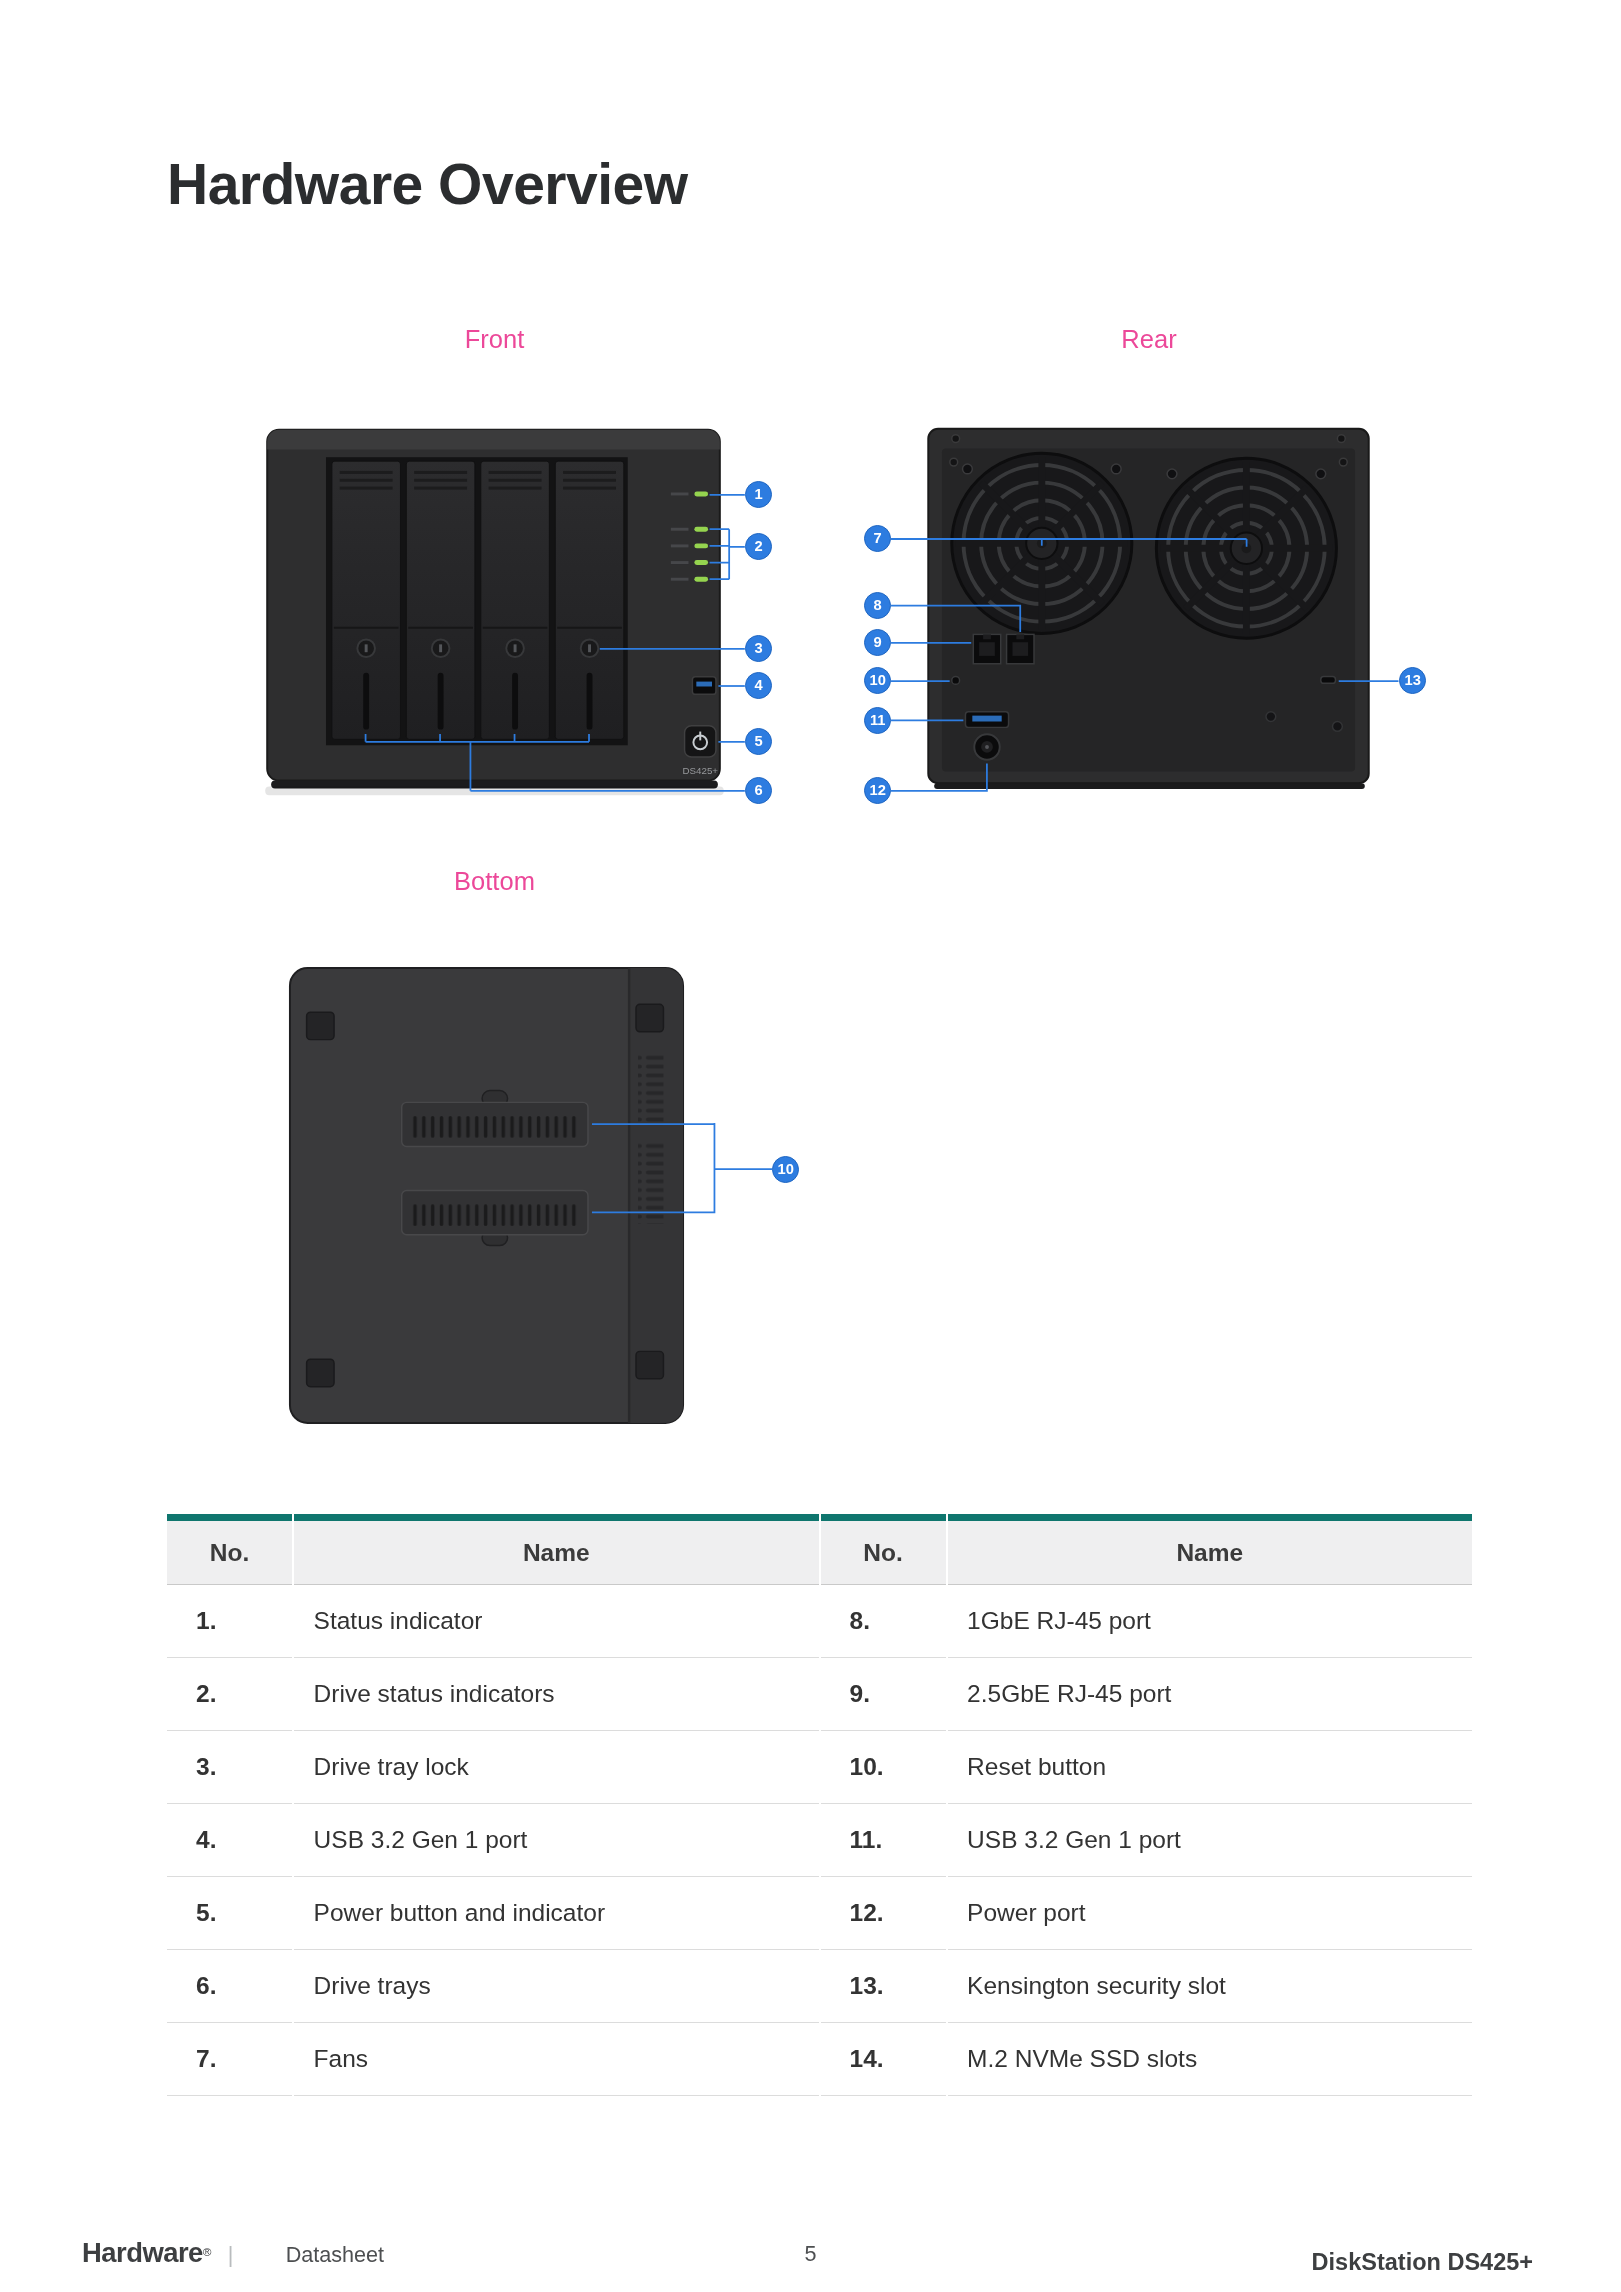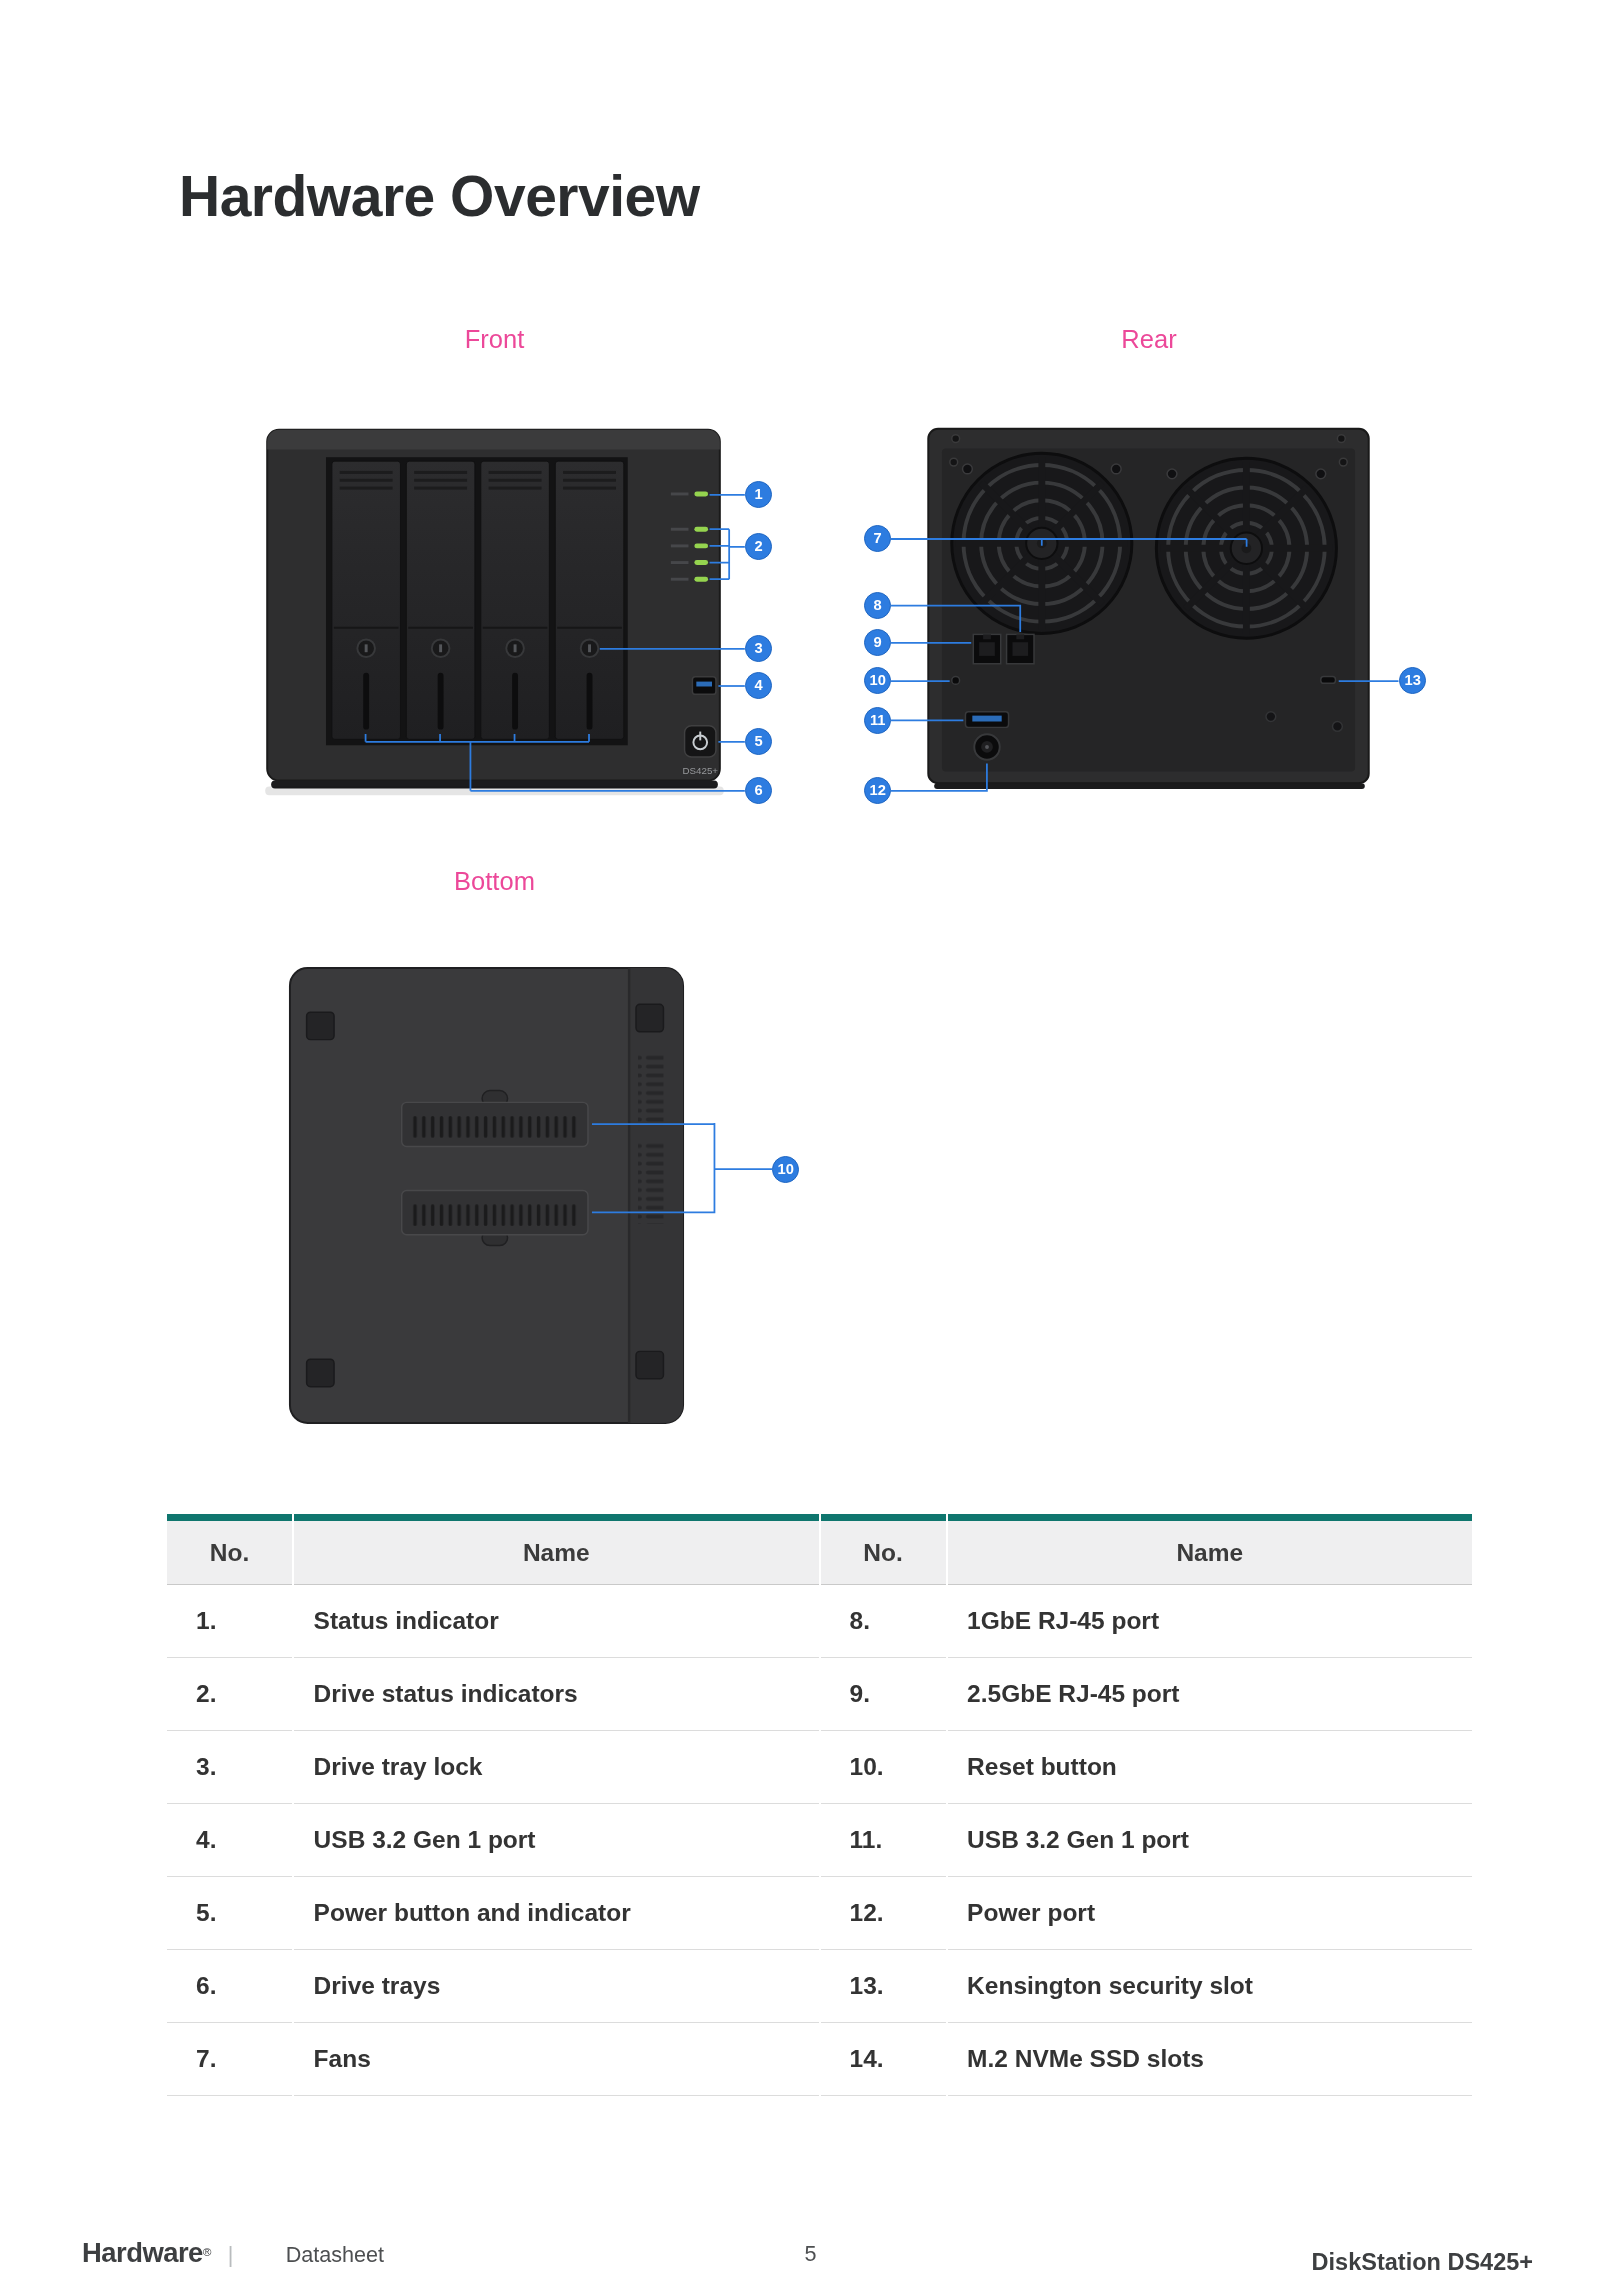--- a/index.html
+++ b/index.html
@@ -3,21 +3,21 @@
 <meta charset="utf-8">
 <style>
   html,body{margin:0;padding:0;}
   body{
     width:1621px;height:2293px;background:#ffffff;position:relative;
     font-family:"Liberation Sans", sans-serif;color:#333;overflow:hidden;
   }
   .page{position:absolute;inset:0;}
   .page-title{
     position:absolute;left:163px;top:147px;font-size:57px;font-weight:700;
-    color:#2b2d2f;letter-spacing:-0.5px;margin:16px;
+    color:#2b2d2f;letter-spacing:-0.5px;margin:4px;
   }
   .view-label{
     position:absolute;font-size:25.5px;font-weight:400;color:#ec4899;text-align:center;
   }
   .view-label.front{left:265px;top:325px;width:459px;}
   .view-label.rear{left:926px;top:325px;width:446px;}
   .view-label.bottom{left:265px;top:867px;width:459px;}
   .device{position:absolute;z-index:1;}
   .device.front{left:265px;top:420px;width:459px;height:387px;}
   .device.rear{left:926px;top:421px;width:446px;height:370px;}
@@ -38,21 +38,21 @@
   .hw-table th{
     background:#efeff0;font-weight:700;color:#3b3b3b;text-align:center;
     height:63px;border-top:7px solid #0f766e;border-bottom:1px solid #c9c9c9;
     padding:0;
   }
   .hw-table td{
     height:72px;border-bottom:1px solid #dcdcdc;background:#fff;padding:0;
     vertical-align:middle;
   }
   .hw-table td.col-no{font-weight:700;padding-left:29px;}
-  .hw-table td.col-name{padding-left:19.6px;font-weight:700;}
+  .hw-table td.col-name{padding-left:19.6px;font-weight:400;}
   .footer{
     position:absolute;left:0;top:2237px;width:1621px;height:39px;z-index:2;
   }
   .footer-left{position:absolute;left:82px;top:0;white-space:nowrap;}
   .footer-left .brand{font-size:27.4px;font-weight:800;color:#3d3f41;letter-spacing:-0.5px;}
   .footer-left .reg{font-size:11.8px;color:#3d3f41;vertical-align:super;}
   .footer-left .sep{font-size:21.6px;color:#b9bcbe;margin:0 11.8px;}
   .footer-left .doc{font-size:21.6px;color:#4d4f51;margin-left:36px;}
   .footer-center{
     position:absolute;left:50%;transform:translateX(-50%);top:3.9px;

